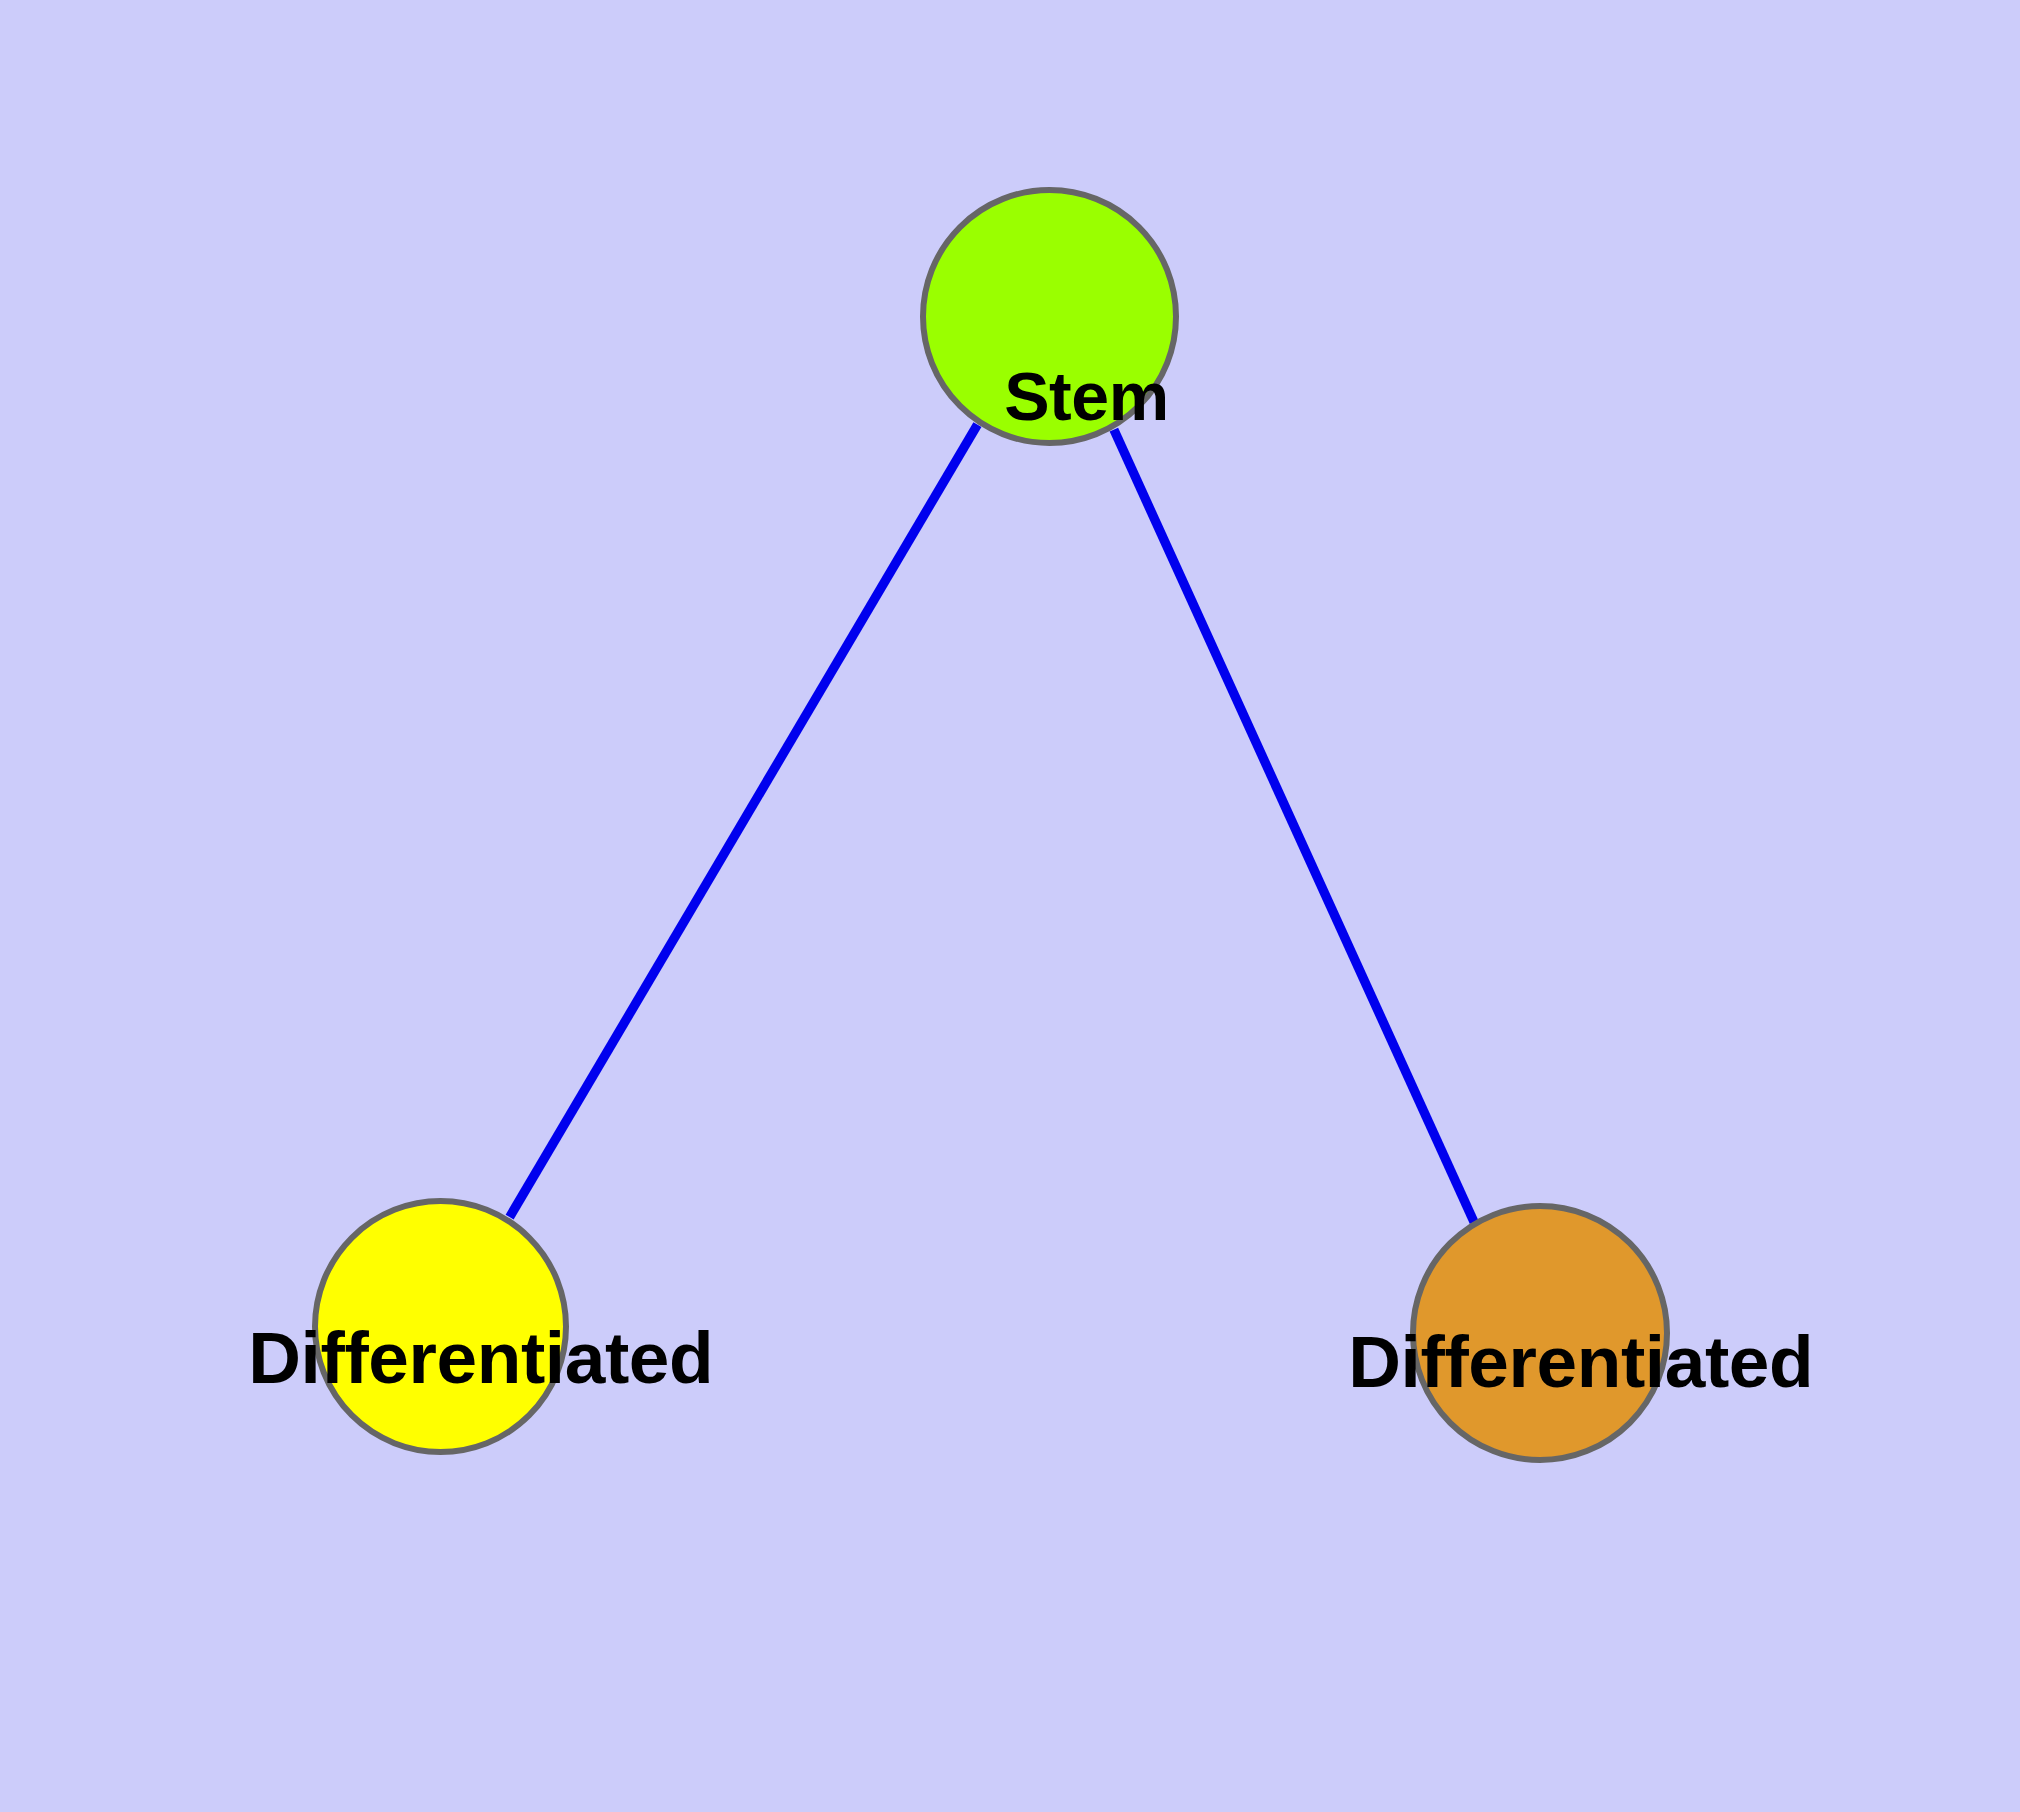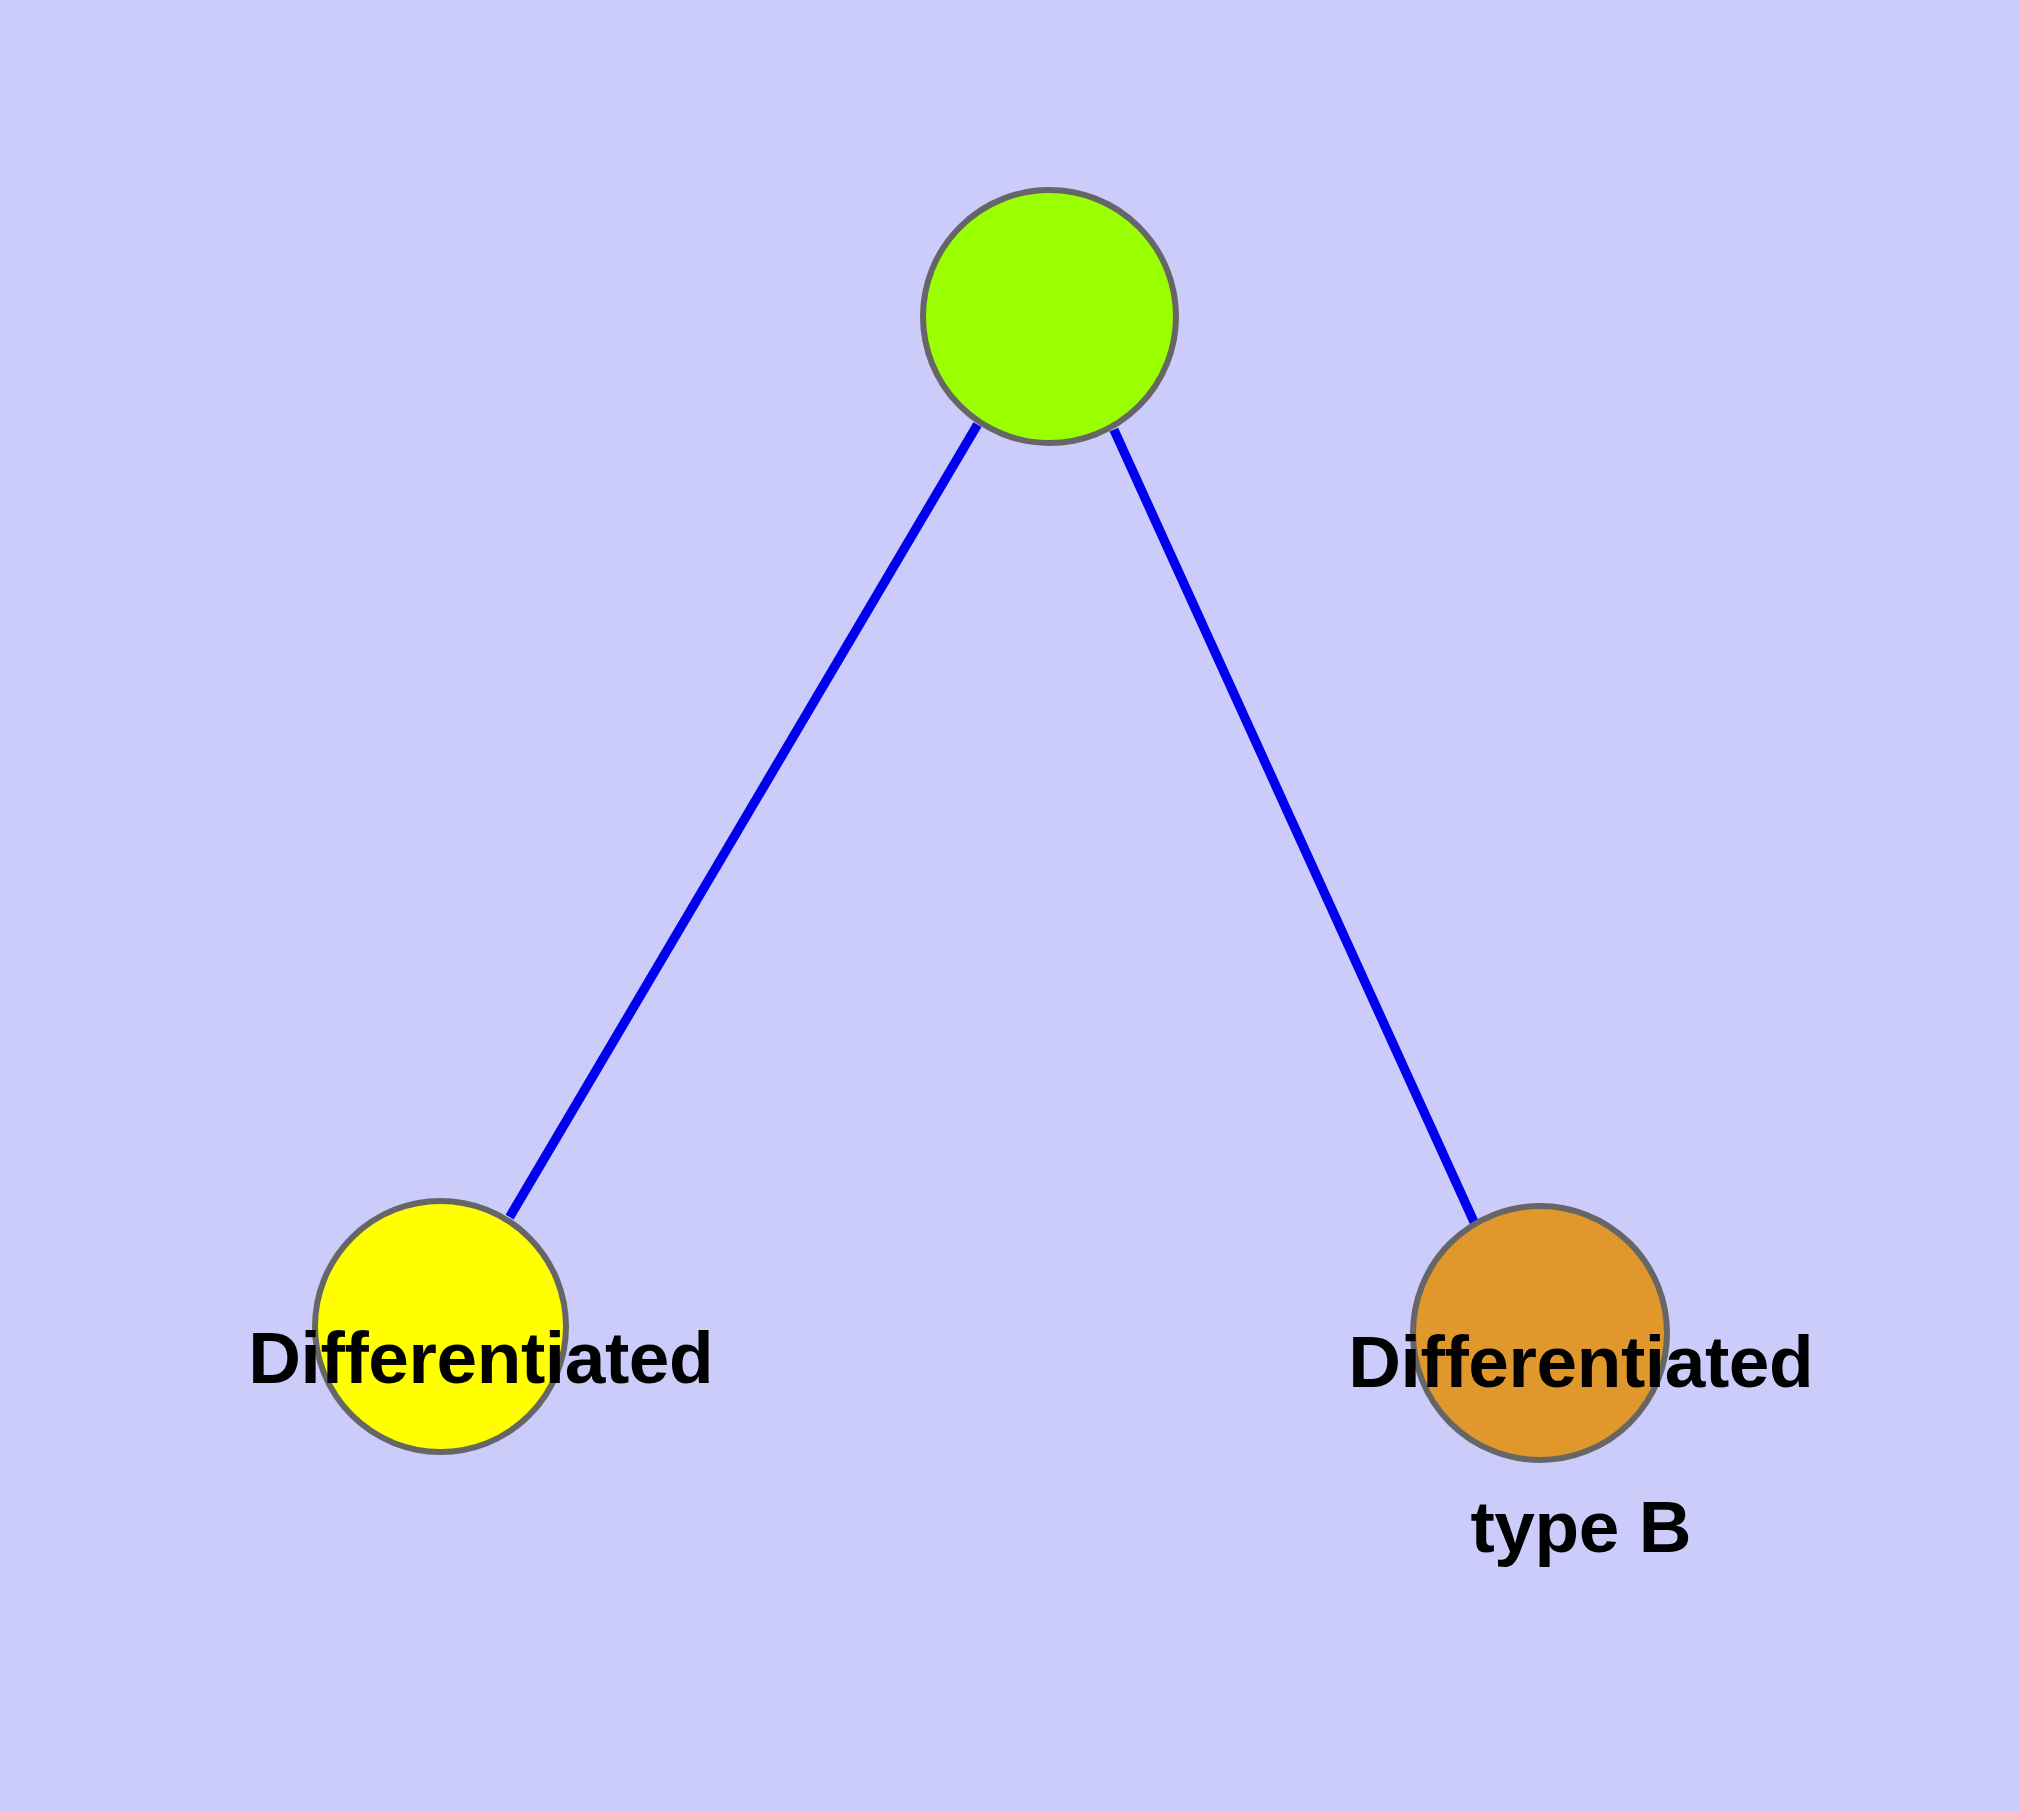--- a/index.html
+++ b/index.html
@@ -89,24 +89,26 @@
 
   <svg id="edge-layer" viewBox="0 0 2384 2138" xmlns="http://www.w3.org/2000/svg">
     <line x1="1153" y1="501" x2="601" y2="1436" stroke="#0000ee" stroke-width="11" stroke-linecap="butt"></line>
     <line x1="1314" y1="507" x2="1739" y2="1442" stroke="#0000ee" stroke-width="11" stroke-linecap="butt"></line>
   </svg>
 
   <div class="node" id="node-stem"></div>
   <div class="node" id="node-diff-a"></div>
   <div class="node" id="node-diff-b"></div>
 
+  <div class="node-label" id="label-stem">
+    <span>Stem</span>
+  </div>
 
   <div class="node-label" id="label-diff-a">
     <span>Differentiated</span><br>
   </div>
 
   <div class="node-label" id="label-diff-b">
     <span>Differentiated</span><br>
-    <span>type B</span>
   </div>
 
 </div>
 
 
 </body></html>

